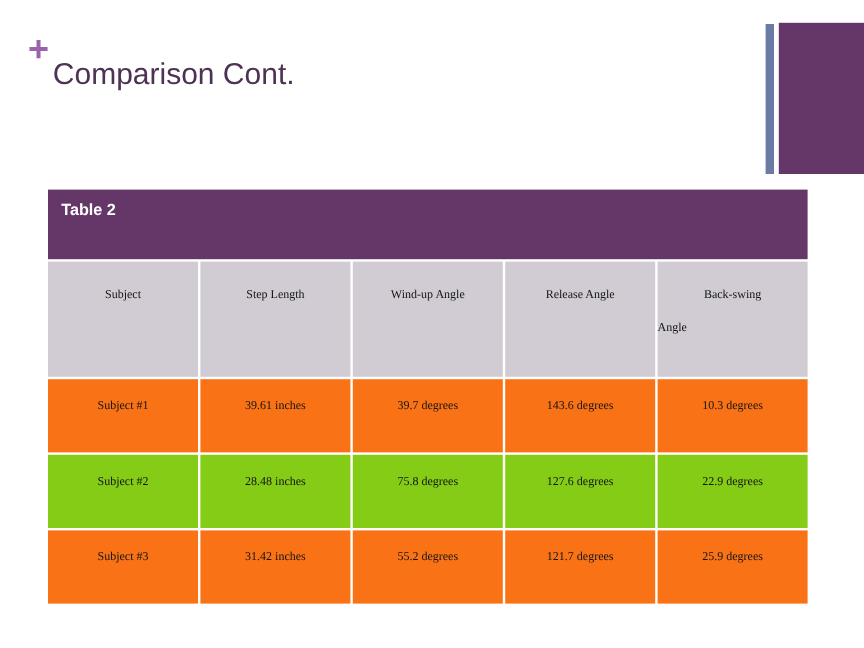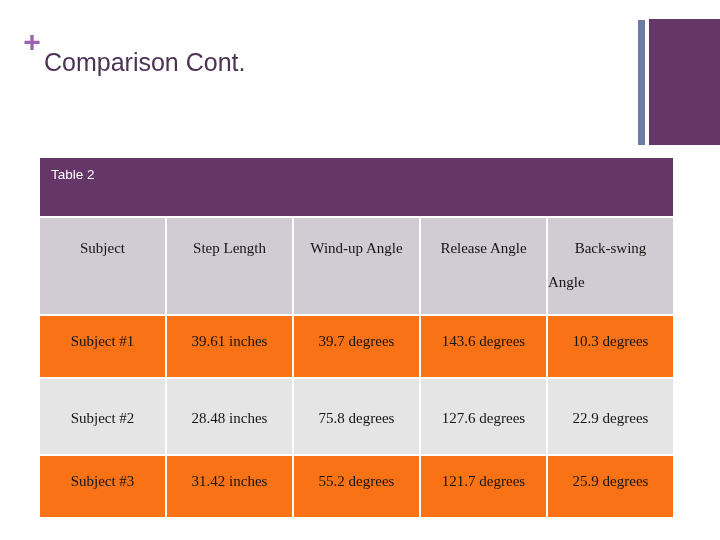--- a/index.html
+++ b/index.html
@@ -82,54 +82,54 @@
     border-collapse: separate;
     border-spacing: 2px 2px;
     table-layout: fixed;
     margin: 0;
   }
 
   table.data-table tr.caption-row td {
     background: #643768;
     color: #ffffff;
     font-family: "Liberation Sans", sans-serif;
-    font-weight: normal;
+    font-weight: bold;
     font-size: 13.5px;
     text-align: left;
     padding: 9px 0 19px 11px;
     height: 30px;
     vertical-align: top;
     border: 0;
   }
 
   table.data-table td.cell {
     font-family: "Liberation Serif", serif;
-    font-size: 15px;
+    font-size: 10px;
     color: #141414;
     text-align: center;
     vertical-align: top;
     padding: 0;
     border: 0;
   }
 
   tr.header-row td.cell {
     background: #d1ccd3;
     height: 74px;
     padding-top: 22px;
   }
 
   tr.row-odd td.cell {
     background: #f97316;
     height: 44px;
     padding-top: 17px;
   }
   tr.row-even td.cell {
-    background: #e5e5e5;
+    background: #84cc16;
     height: 44px;
-    padding-top: 31px;
+    padding-top: 17px;
   }
 
   .hdr-line2 {
     display: block;
     text-align: left;
     padding-right: 20px;
     margin-top: 17px;
   }
 </style>
 </head>

